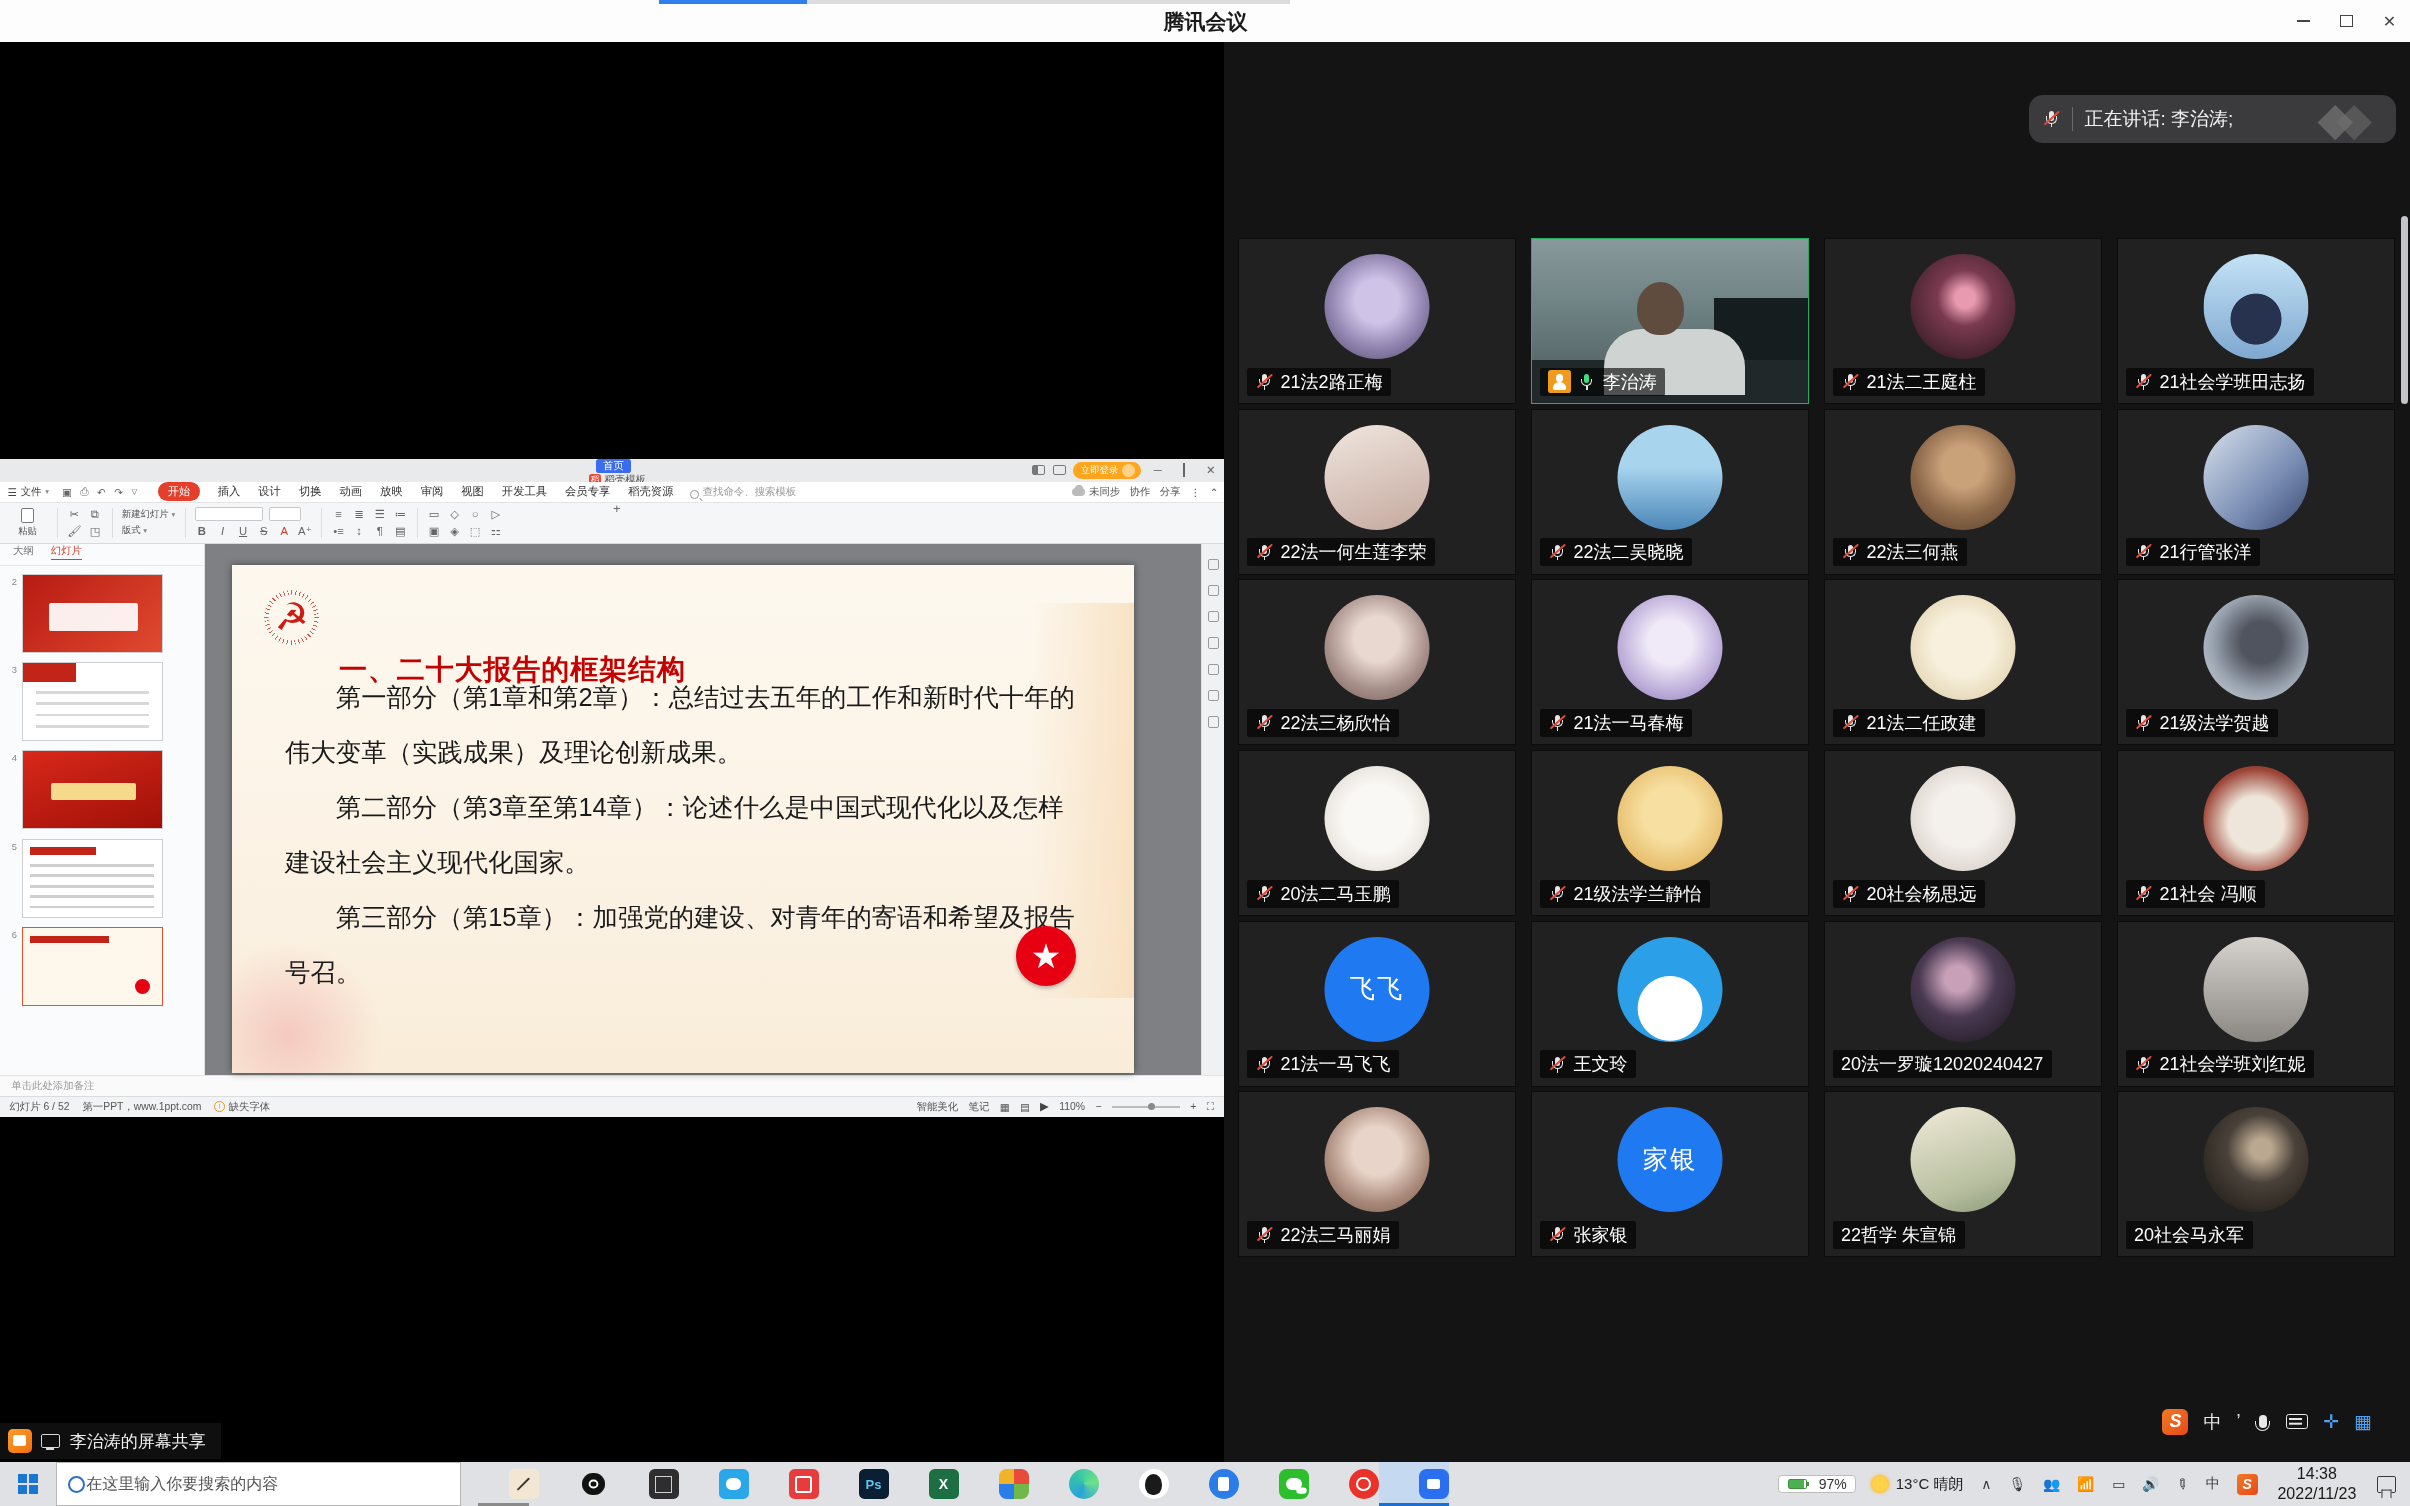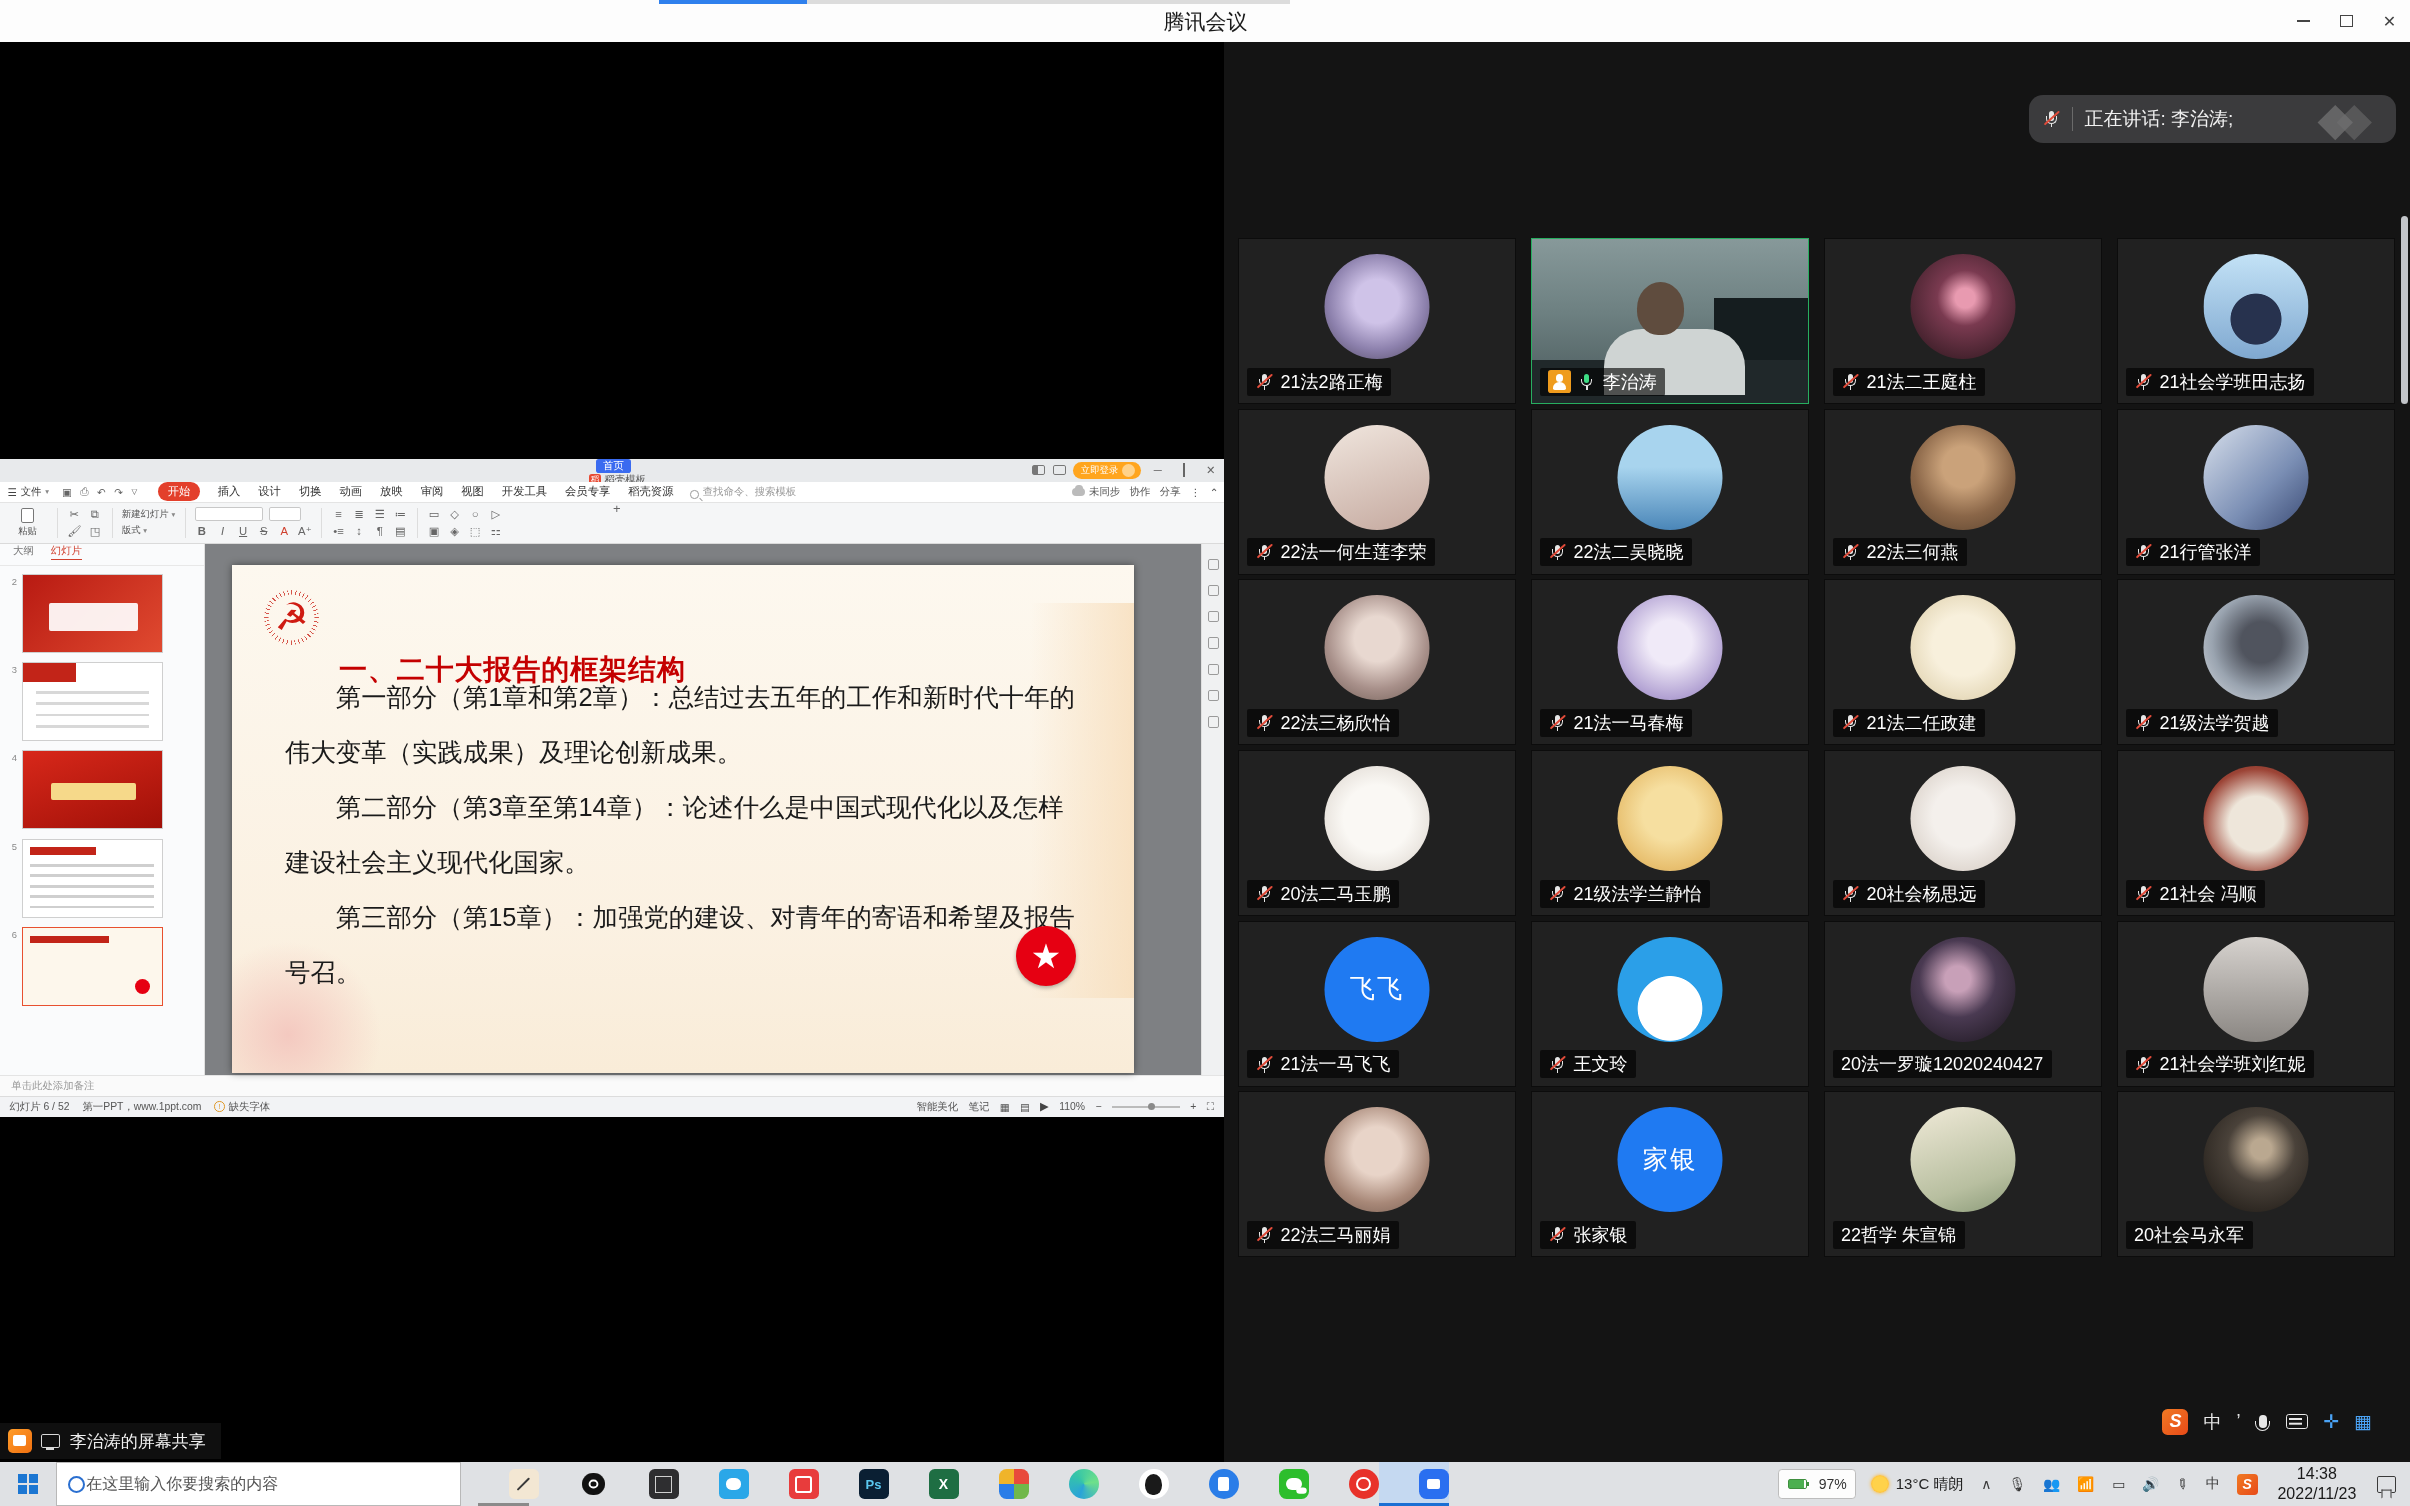--- a/index.html
+++ b/index.html
@@ -1,20 +1,20 @@
 <!DOCTYPE html>
 <html style="font-size:15px"><head>
 <meta charset="utf-8">
 <style>
   * { margin:0; padding:0; box-sizing:border-box; }
   html,body { width:2411px; height:1507px; overflow:hidden; background:#000;
     font-family:"Liberation Sans","DejaVu Sans",sans-serif; }
 
   
-  #titlebar { position:absolute; left:0; top:0; width:2411px; height:42px; background:#fdfdfd; z-index:50; }
+  #titlebar { position:absolute; left:0; top:0; width:2411px; height:42px; background:#fdfdfd; z-index:50;font-weight:bold; }
   #tab-underline-blue { position:absolute; left:659px; top:0; width:148px; height:3.8px; background:#2f80ed; }
   #tab-underline-gray { position:absolute; left:807px; top:0; width:483px; height:3.8px; background:#dcdcdc; }
   #app-title { position:absolute; left:0; top:0; width:100%; height:42px; line-height:44px; text-align:center;
     font-size:21px; color:#1a1a1a; }
   #win-controls { position:absolute; right:0; top:0; height:42px; display:flex; }
   #win-controls .wc { width:43px; height:42px; display:flex; align-items:center; justify-content:center;
     color:#444; font-size:16px; }
   #win-controls .wc .box { width:12.2px; height:12.2px; border:1.4px solid #444; }
   #win-controls .wc .line { width:13px; height:1.9px; background:#444; }
 
@@ -236,21 +236,21 @@
   .ai-store { background:conic-gradient(#e84a3c 0 90deg,#70b84a 90deg 180deg,#2a7de8 180deg 270deg,#f0b42a 270deg 360deg); border-radius:7.5px; }
   .ai-edge { border-radius:50%; background:conic-gradient(from 200deg,#2aa3d8,#35c5a8,#6ee08a,#2aa3d8); }
   .ai-qq { background:#fff; border-radius:50%; } .ai-qq::after { content:""; width:17px; height:21px; background:#1a1a1a; border-radius:50% 50% 45% 45%; }
   .ai-docs-blue { background:#2a7de8; border-radius:50%; } .ai-docs-blue::after { content:""; width:11.3px; height:14px; background:#fff; border-radius:1.9px; }
   .ai-wechat { background:#2dbe2d; border-radius:7.5px; } .ai-wechat::after { content:""; width:16px; height:12.2px; background:#fff; border-radius:6.6px; box-shadow:7.5px 6.6px 0 -2.8px #fff; }
   .ai-music-red { background:#e8322a; border-radius:50%; } .ai-music-red::after { content:""; width:10.4px; height:10.4px; border:2.4px solid #fff; border-radius:50%; }
   .ai-tencent-meeting { background:#2a6ff0; border-radius:7.5px; } .ai-tencent-meeting::after { content:""; width:13px; height:10.4px; background:#fff; border-radius:1.9px; box-shadow:9.4px 0 0 -5.6px #fff; }
 
   #tray { margin-left:auto; display:flex; align-items:center; gap:0; padding-right:5.6px; }
   .tray-item { height:44px; display:flex; align-items:center; justify-content:center; padding:0 8.5px; color:#3a3a3a; font-size:16px; }
-  #battery-pill { height:30px; border:0.9px solid #bdbdbd; background:#fdfdfd; border-radius:3.8px; display:flex; align-items:center;
+  #battery-pill { height:18px; border:0.9px solid #bdbdbd; background:#fdfdfd; border-radius:3.8px; display:flex; align-items:center;
     gap:12px; padding:0 8.5px; margin-right:5.6px; }
   .bat-glyph { width:19px; height:10.4px; border:1.5px solid #3f8f3f; border-radius:1.9px; position:relative; background:linear-gradient(90deg,#4caf50 0 90%,transparent 90%); }
   .bat-glyph::after { content:""; position:absolute; right:-3.8px; top:1.9px; width:2.4px; height:4.7px; background:#3f8f3f; }
   #battery-pill span { font-size:14px; color:#333; }
   #weather { display:flex; align-items:center; gap:6.6px; padding:0 9.4px; }
   .sun { width:18px; height:18px; border-radius:50%; background:radial-gradient(circle,#ffd24a 0 55%,#ff9d1e); box-shadow:0 0 3.8px #ffb82a; }
   #weather span { font-size:15px; color:#222; }
   .tray-gl { font-size:14px; color:#3a3a3a; }
   .pen-gl { transform:rotate(40deg); }
   .sogou-sm { width:21px; height:21px; background:linear-gradient(135deg,#f07a24,#e84a18); border-radius:3.8px; color:#fff; font-weight:bold;

